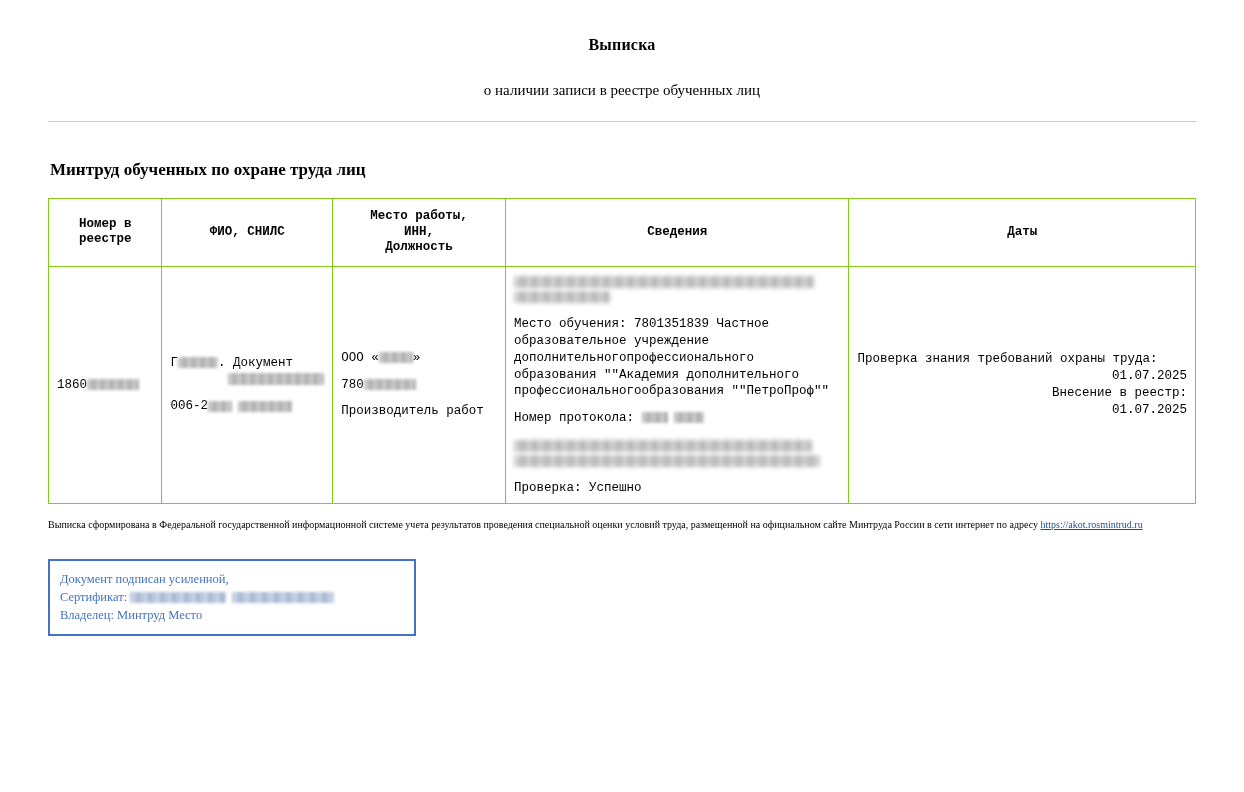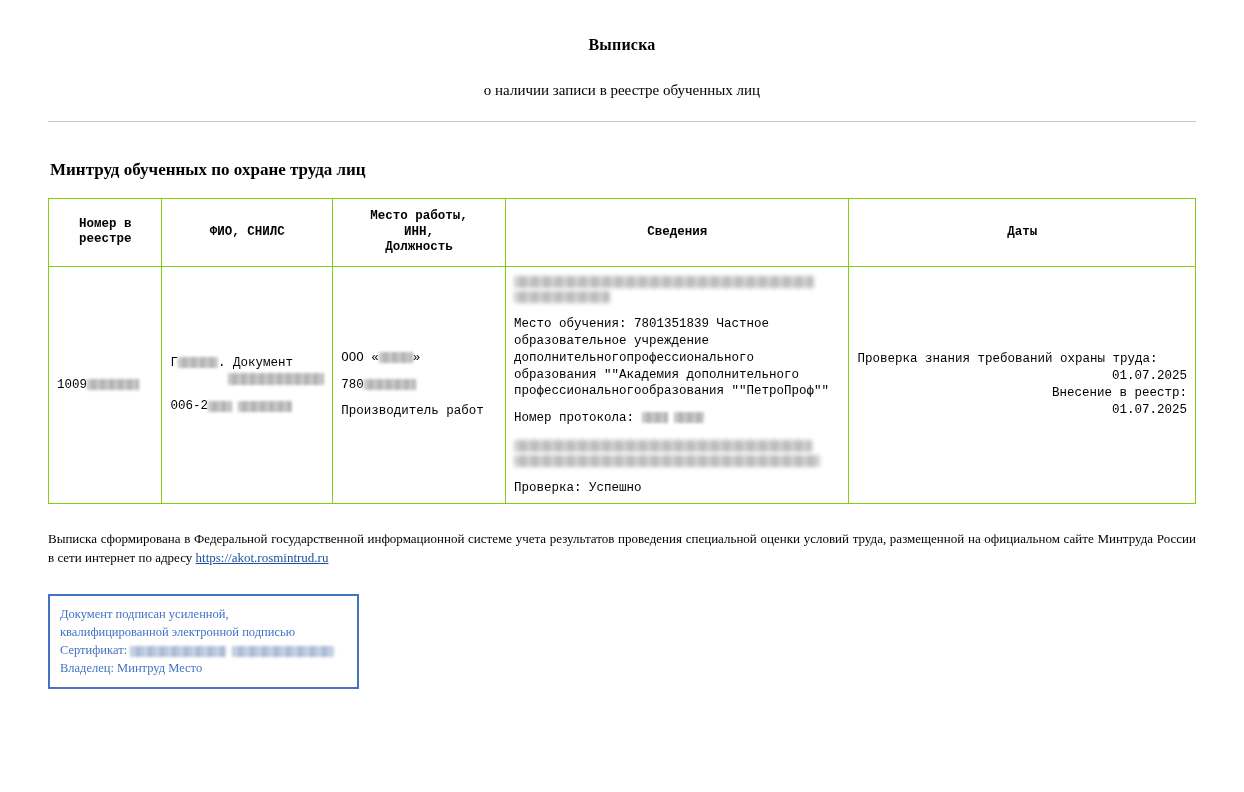--- a/index.html
+++ b/index.html
@@ -105,32 +105,32 @@
       90deg,
       #c2c2c2 0px, #d6d6d6 4px, #aeaeae 8px, #cbcbcb 12px
     );
     filter: blur(2.2px);
     border-radius: 2px;
     height: 12px;
     margin: 3px 0;
   }
 
   .footnote {
-    font-size: 13px;
+    font-size: 10px;
     line-height: 1.45;
-    margin-top: 26px;
+    margin-top: 14px;
     text-align: justify;
   }
   .footnote a {
     color: #1a4f9c;
     text-decoration: underline;
   }
   .sign-box {
     margin-top: 26px;
-    width: 311px;
+    width: 368px;
     border: 2px solid #4472c4;
     padding: 9px 10px 10px 10px;
     color: #4472c4;
     font-size: 12.5px;
     line-height: 1.45;
     box-sizing: border-box;
   }
   .sign-box .sline { white-space: nowrap; }
   .sign-redact {
     display: inline-block;
@@ -173,21 +173,21 @@
           <div>ИНН,</div>
           <div>Должность</div>
         </th>
         <th>Сведения</th>
         <th>Даты</th>
       </tr>
     </thead>
     <tbody>
       <tr>
         <td class="cell-num">
-          <span>1009</span><span class="redact" style="width:52px"></span>
+          <span>1860</span><span class="redact" style="width:52px"></span>
         </td>
 
         <td class="cell-fio">
           <div class="line">
             <span>Г</span><span class="redact" style="width:40px"></span><span>. Документ</span>
           </div>
           <div class="line">
             <span class="redact tall" style="width:96px"></span>
           </div>
           <div class="gap"></div>
@@ -237,21 +237,20 @@
       </tr>
     </tbody>
   </table>
 
   <p class="footnote">
     <span>Выписка сформирована в Федеральной государственной информационной системе учета результатов проведения специальной оценки условий труда, размещенной на официальном сайте Минтруда России в сети интернет по адресу </span><a href="#">https://akot.rosmintrud.ru</a>
   </p>
 
   <div class="sign-box">
     <div class="sline">Документ подписан усиленной,</div>
-    <div class="sline">квалифицированной электронной подписью</div>
     <div class="sline">
       <span>Сертификат:</span>
       <span class="sign-redact" style="width:96px"></span><span class="sign-redact" style="width:102px; margin-left:6px"></span>
     </div>
     <div class="sline">Владелец: Минтруд Место</div>
   </div>
 
 </div>
 
 </body></html>

